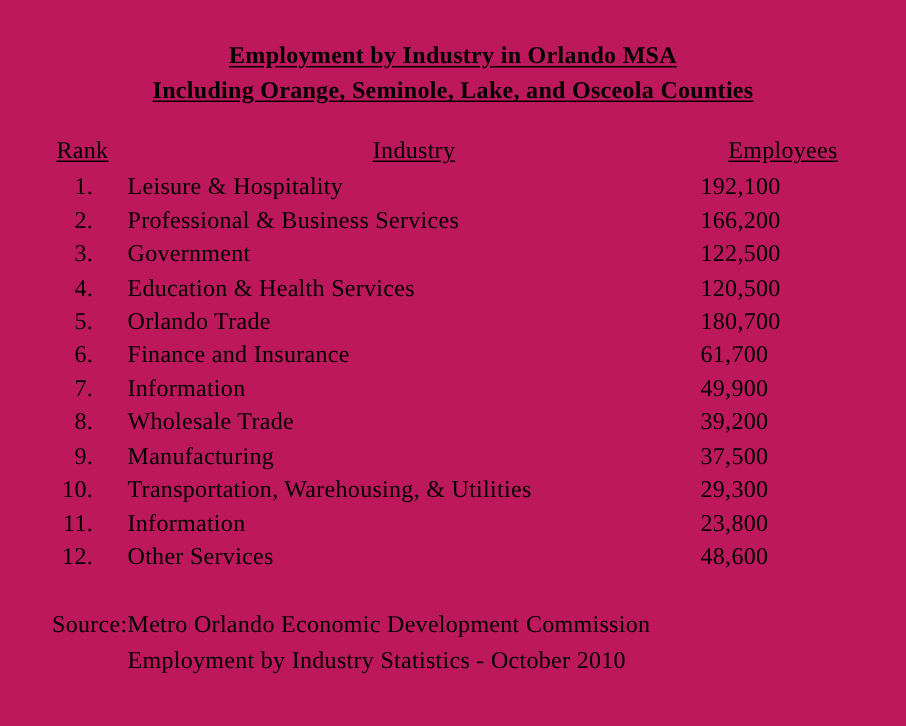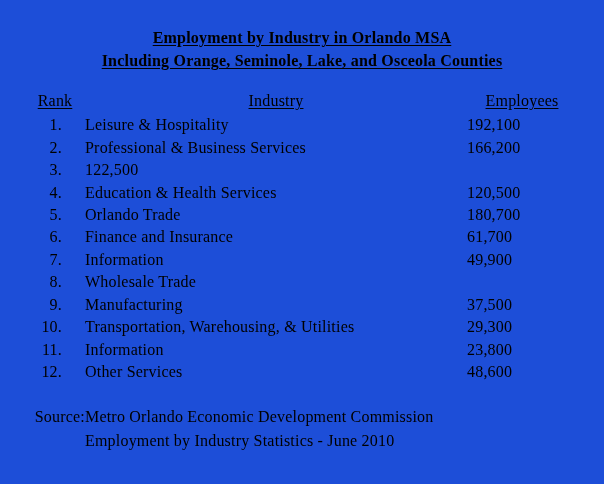--- a/index.html
+++ b/index.html
@@ -1,20 +1,20 @@
 <!DOCTYPE html>
 <html><head>
 <meta charset="utf-8">
 <style>
   html, body { margin: 0; padding: 0; }
   .page {
     position: relative;
     width: 604px;
     height: 484px;
-    background: #1d4ed8;
+    background: #be185d;
     color: #000000;
     font-family: "Liberation Serif", "DejaVu Serif", serif;
     font-size: 16px;
     letter-spacing: 0.2px;
     overflow: hidden;
   }
   .title-block {
     position: absolute;
     top: 26px;
     left: 0;
@@ -90,20 +90,21 @@
       <span class="cell industry">Leisure &amp; Hospitality</span>
       <span class="cell employees">192,100</span>
     </div>
     <div class="row">
       <span class="cell rank">2.</span>
       <span class="cell industry">Professional &amp; Business Services</span>
       <span class="cell employees">166,200</span>
     </div>
     <div class="row">
       <span class="cell rank">3.</span>
+      <span class="cell industry">Government</span>
       <span class="cell employees">122,500</span>
     </div>
     <div class="row">
       <span class="cell rank">4.</span>
       <span class="cell industry">Education &amp; Health Services</span>
       <span class="cell employees">120,500</span>
     </div>
     <div class="row">
       <span class="cell rank">5.</span>
       <span class="cell industry">Orlando Trade</span>
@@ -115,20 +116,21 @@
       <span class="cell employees">61,700</span>
     </div>
     <div class="row">
       <span class="cell rank">7.</span>
       <span class="cell industry">Information</span>
       <span class="cell employees">49,900</span>
     </div>
     <div class="row">
       <span class="cell rank">8.</span>
       <span class="cell industry">Wholesale Trade</span>
+      <span class="cell employees">39,200</span>
     </div>
     <div class="row">
       <span class="cell rank">9.</span>
       <span class="cell industry">Manufacturing</span>
       <span class="cell employees">37,500</span>
     </div>
     <div class="row">
       <span class="cell rank">10.</span>
       <span class="cell industry">Transportation, Warehousing, &amp; Utilities</span>
       <span class="cell employees">29,300</span>
@@ -142,17 +144,17 @@
       <span class="cell rank">12.</span>
       <span class="cell industry">Other Services</span>
       <span class="cell employees">48,600</span>
     </div>
   </div>
 
   <div class="source-block">
     <span class="source-label">Source:</span>
     <span class="source-lines">
       <div>Metro Orlando Economic Development Commission</div>
-      <div>Employment by Industry Statistics - June 2010</div>
+      <div>Employment by Industry Statistics - October 2010</div>
     </span>
   </div>
 
 </div>
 
 </body></html>

